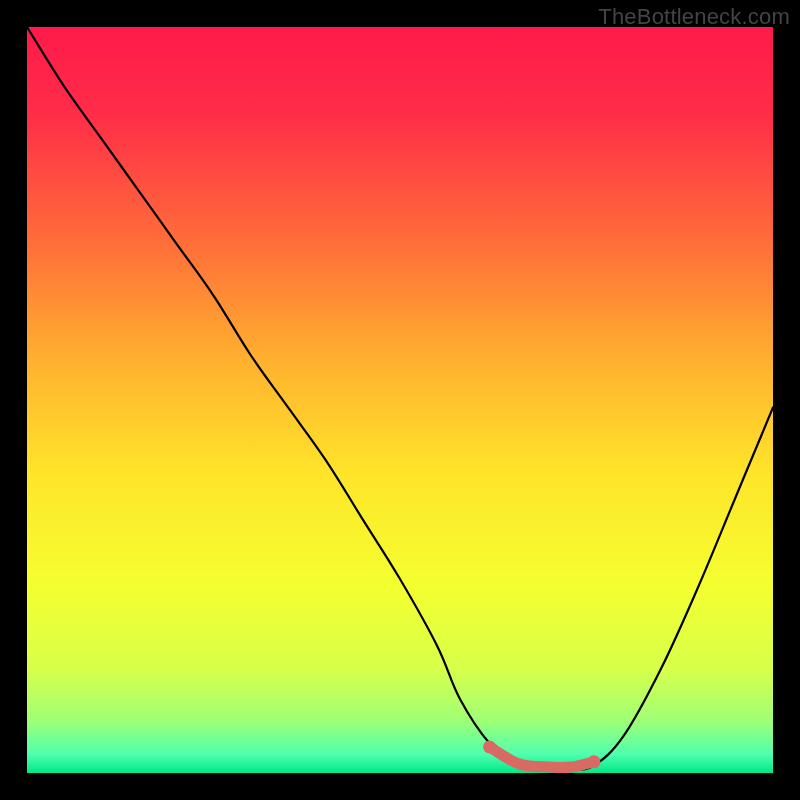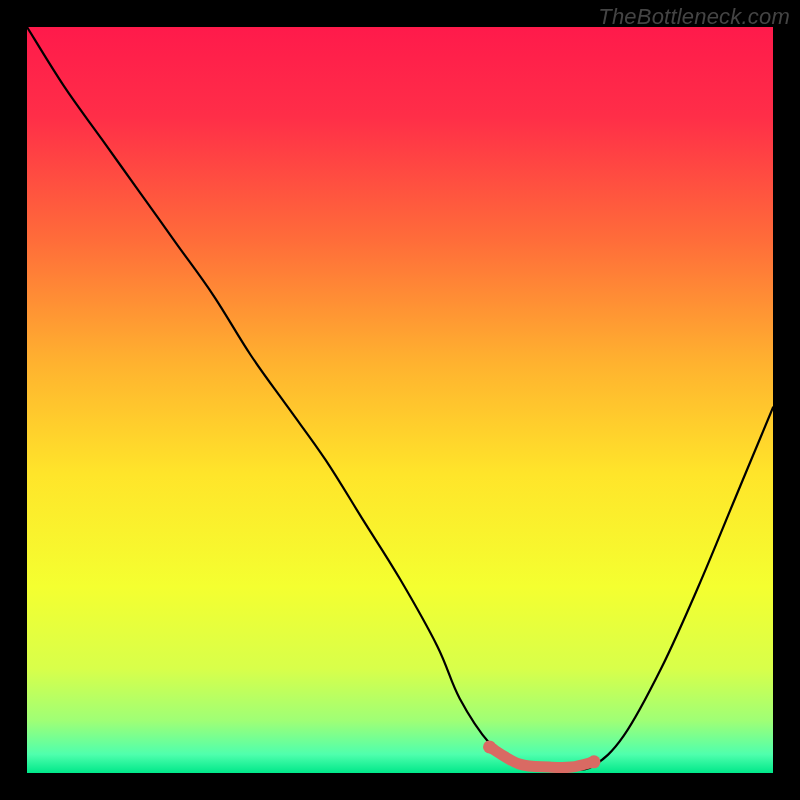--- a/index.html
+++ b/index.html
@@ -13,21 +13,20 @@
   }
   .watermark {
     position: absolute;
     top: 4px;
     right: 10px;
     color: #444;
     font-size: 22px;
     font-weight: 500;
     letter-spacing: 0.2px;
     z-index: 10;
-    font-style: italic;
   }
   .plot-area {
     position: absolute;
     left: 27px;
     top: 27px;
     width: 746px;
     height: 746px;
   }
   .gradient-bg {
     position: absolute;

